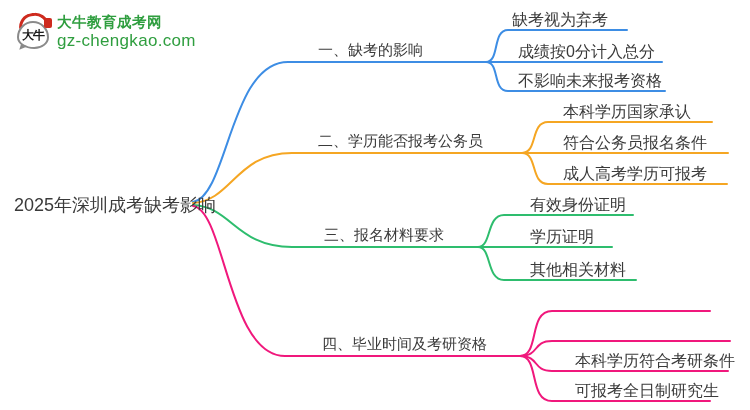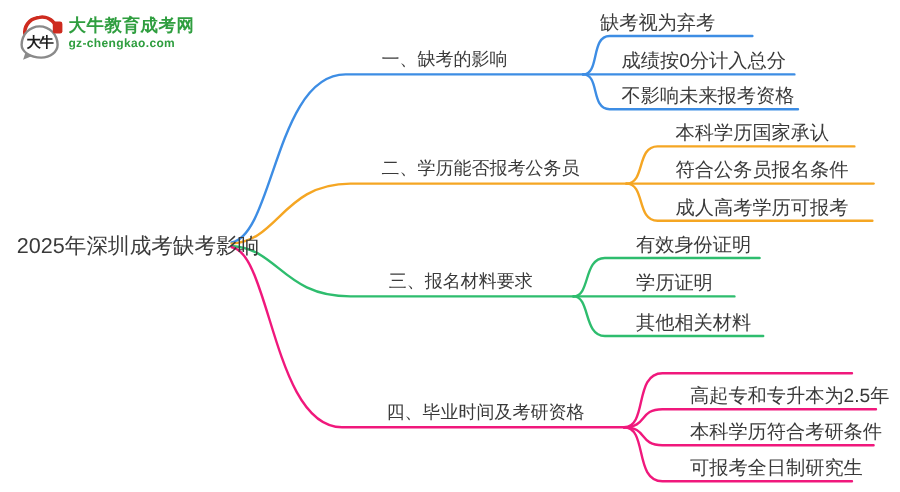--- a/index.html
+++ b/index.html
@@ -30,21 +30,21 @@
     font-size:12px;color:#1c1c1c;letter-spacing:-1px;}
   .logo-arc{
     position:absolute;left:2px;top:-2px;width:24px;height:12px;
     border:3px solid #ce2b1f;border-bottom:none;border-radius:14px 14px 0 0;
     transform:rotate(-10deg);
   }
   .logo-seal{position:absolute;right:0px;top:3px;width:8px;height:10px;background:#ce2b1f;
     border-radius:2px;}
   .logo-text{margin-left:5px;}
   .logo-title{font-size:14.5px;font-weight:bold;color:#2f9e3f;letter-spacing:0.5px;line-height:1.1;}
-  .logo-domain{font-size:10px;font-weight:bold;color:#2f9e3f;letter-spacing:0.3px;line-height:1.2;}
+  .logo-domain{font-size:17px;font-weight:normal;color:#2f9e3f;letter-spacing:0.3px;line-height:1.2;}
 </style>
 </head>
 <body>
 
 <div class="stage">
 
   <svg class="lines" viewBox="0 0 750 410">
     <g stroke="#3d8de4">
       <path d="M193 202 C228 196 230 62 288 62 H486"></path>
       <path d="M486 62 C500 62 492 30 508 30 H627"></path>
@@ -83,32 +83,31 @@
     </div>
     <div class="logo-text">
       <div class="logo-title">大牛教育成考网</div>
       <div class="logo-domain">gz-chengkao.com</div>
     </div>
   </div>
 
   <div class="node root-label" style="left:14px;top:195px;text-align:right;">2025年深圳成考缺考影响</div>
 
   <div class="node branch-label" style="left:318px;top:41px;">一、缺考的影响</div>
-  <div class="node leaf-label" style="left:500px;top:11px;">缺考视为弃考</div>
+  <div class="node leaf-label" style="left:512px;top:11px;">缺考视为弃考</div>
   <div class="node leaf-label" style="left:518px;top:43px;">成绩按0分计入总分</div>
   <div class="node leaf-label" style="left:518px;top:72px;">不影响未来报考资格</div>
 
   <div class="node leaf-label" style="left:563px;top:103px;">本科学历国家承认</div>
   <div class="node branch-label" style="left:318px;top:132px;">二、学历能否报考公务员</div>
   <div class="node leaf-label" style="left:563px;top:134px;">符合公务员报名条件</div>
   <div class="node leaf-label" style="left:563px;top:165px;">成人高考学历可报考</div>
 
   <div class="node branch-label" style="left:324px;top:226px;">三、报名材料要求</div>
   <div class="node leaf-label" style="left:530px;top:196px;">有效身份证明</div>
   <div class="node leaf-label" style="left:530px;top:228px;">学历证明</div>
   <div class="node leaf-label" style="left:530px;top:261px;">其他相关材料</div>
 
   <div class="node branch-label" style="left:322px;top:335px;">四、毕业时间及考研资格</div>
-  <div class="node leaf-label" style="left:575px;top:322px;">高起专和专升本为2.5年</div>
   <div class="node leaf-label" style="left:575px;top:352px;">本科学历符合考研条件</div>
   <div class="node leaf-label" style="left:575px;top:382px;">可报考全日制研究生</div>
 
 </div>
 
 </body></html>

